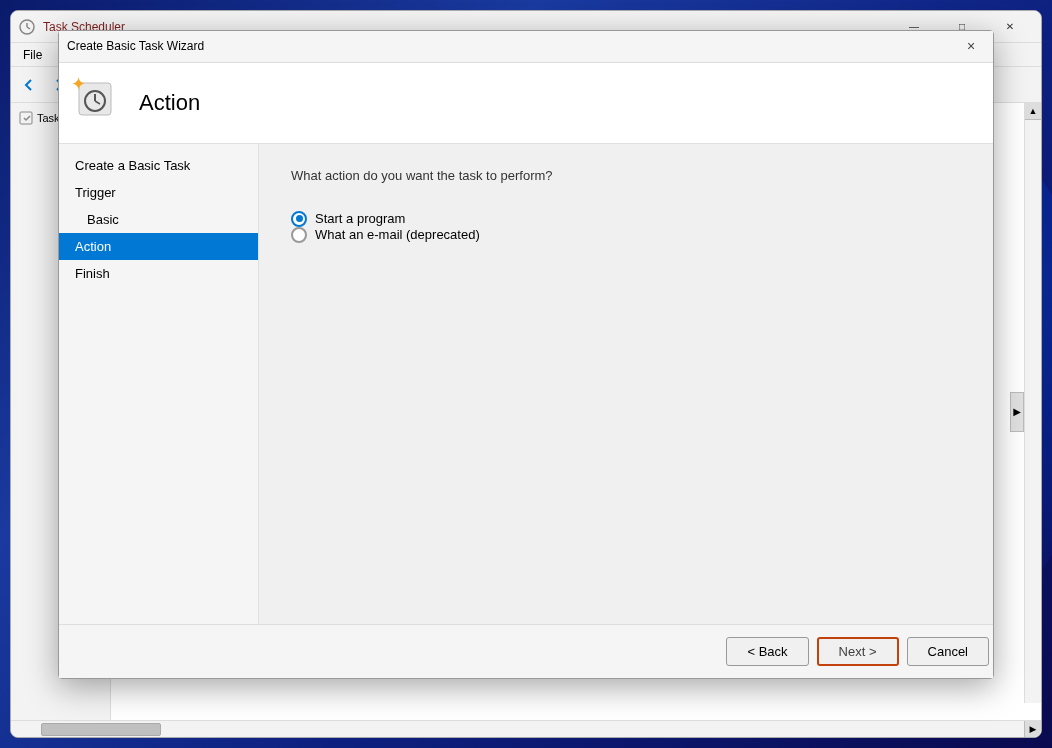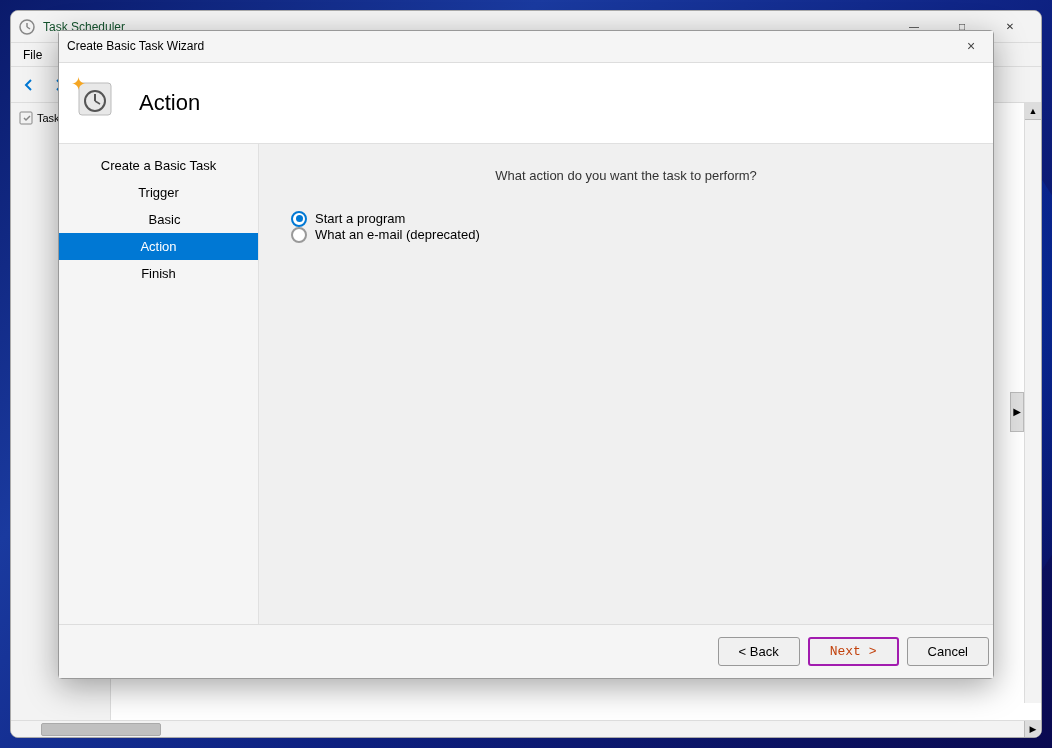--- a/index.html
+++ b/index.html
@@ -54,21 +54,21 @@
       width: 16px;
       height: 16px;
       margin-right: 8px;
       display: flex;
       align-items: center;
       justify-content: center;
     }
 
     .outer-titlebar-title {
       font-size: 12px;
-      color: #14532d;
+      color: #7f1d1d;
       flex: 1;
     }
 
     .outer-titlebar-controls {
       display: flex;
       gap: 2px;
     }
 
     .titlebar-btn {
       width: 46px;
@@ -286,21 +286,20 @@
     .dialog-header-title {
       font-size: 22px;
       font-weight: 300;
       color: #000;
     }
 
     .dialog-body {
       display: flex;
       flex: 1;
       min-height: 480px;
-      text-align: center;
     }
 
     .dialog-sidebar {
       width: 200px;
       background: #f5f5f5;
       padding: 8px 0;
       border-right: 1px solid #e0e0e0;
     }
 
     .dialog-nav-item {
@@ -388,23 +387,22 @@
       padding: 5px 20px;
       font-size: 13px;
       border: 1px solid #999;
       background: #f0f0f0;
       cursor: pointer;
       border-radius: 3px;
       min-width: 75px;
     }
     .footer-btn.primary {
       background: #f0f0f0;
-      border: 2px solid #a21caf;
-      color: #c2410c;
-      font-family: Liberation Mono, monospace;
+      border: 2px solid #c2410c;
+      color: #404040;
     }
 
     
     .clock-icon-outer {
       width: 40px;
       height: 40px;
     }
 
     
     .star-icon {

